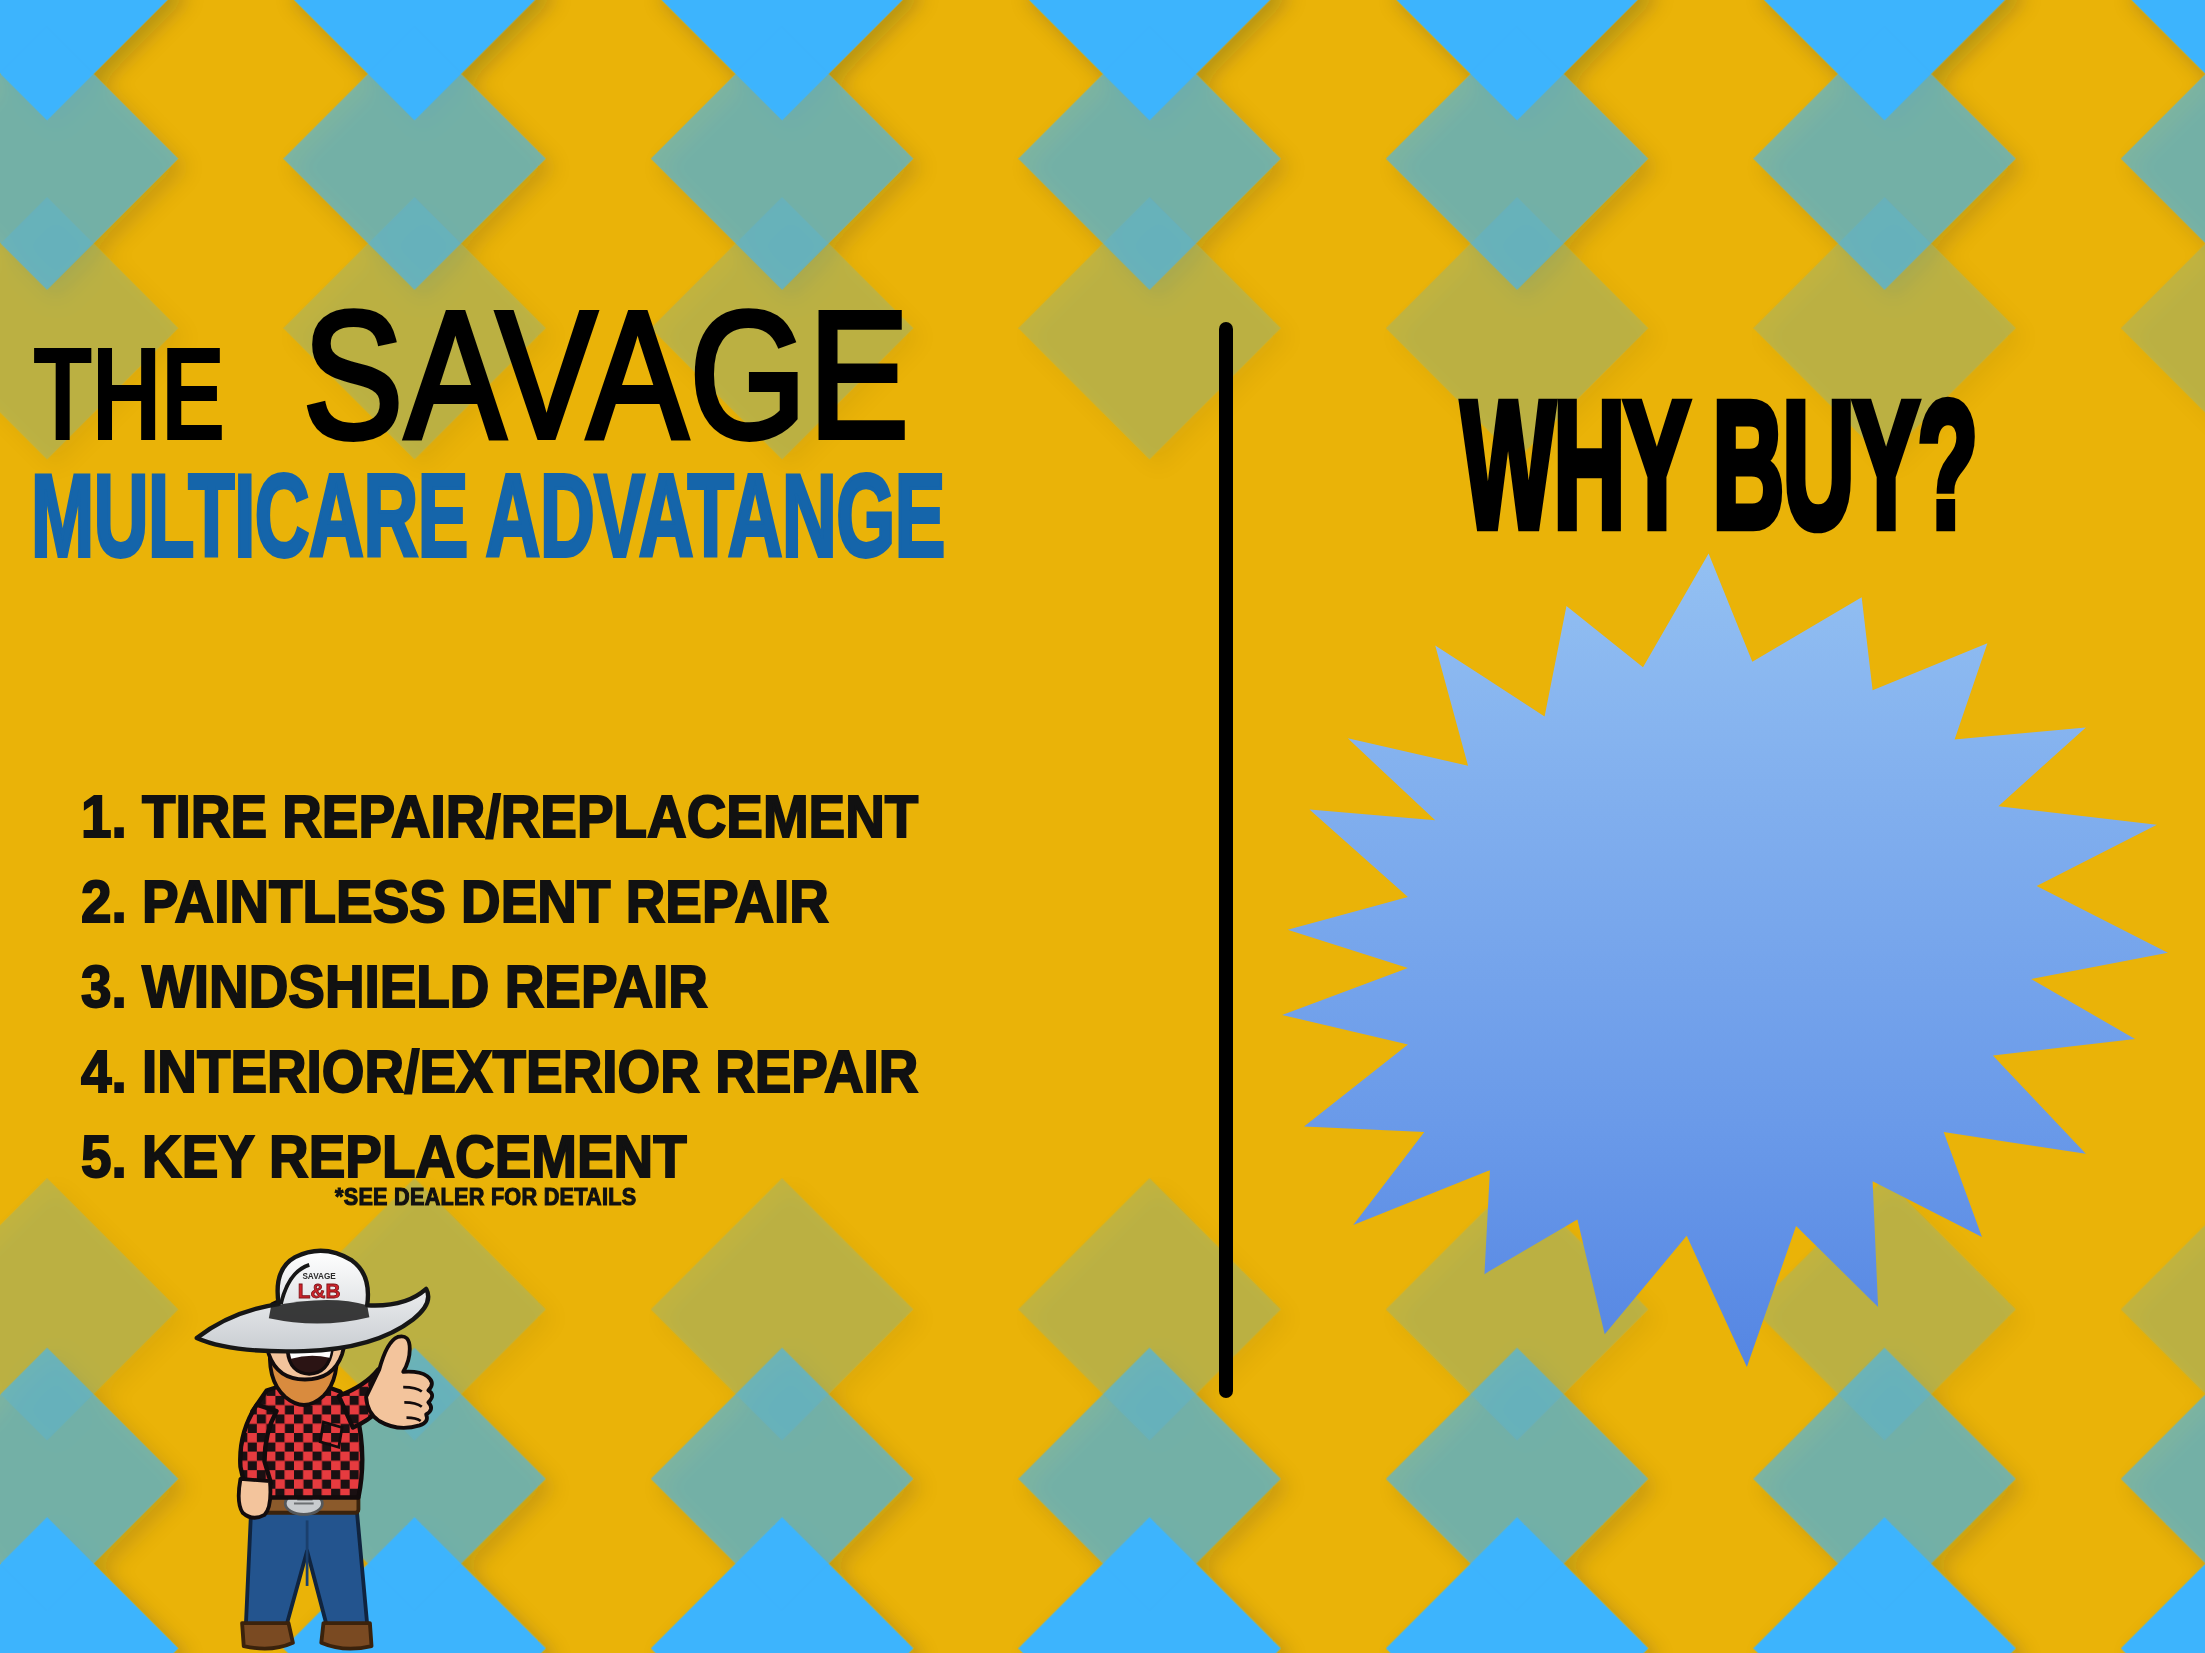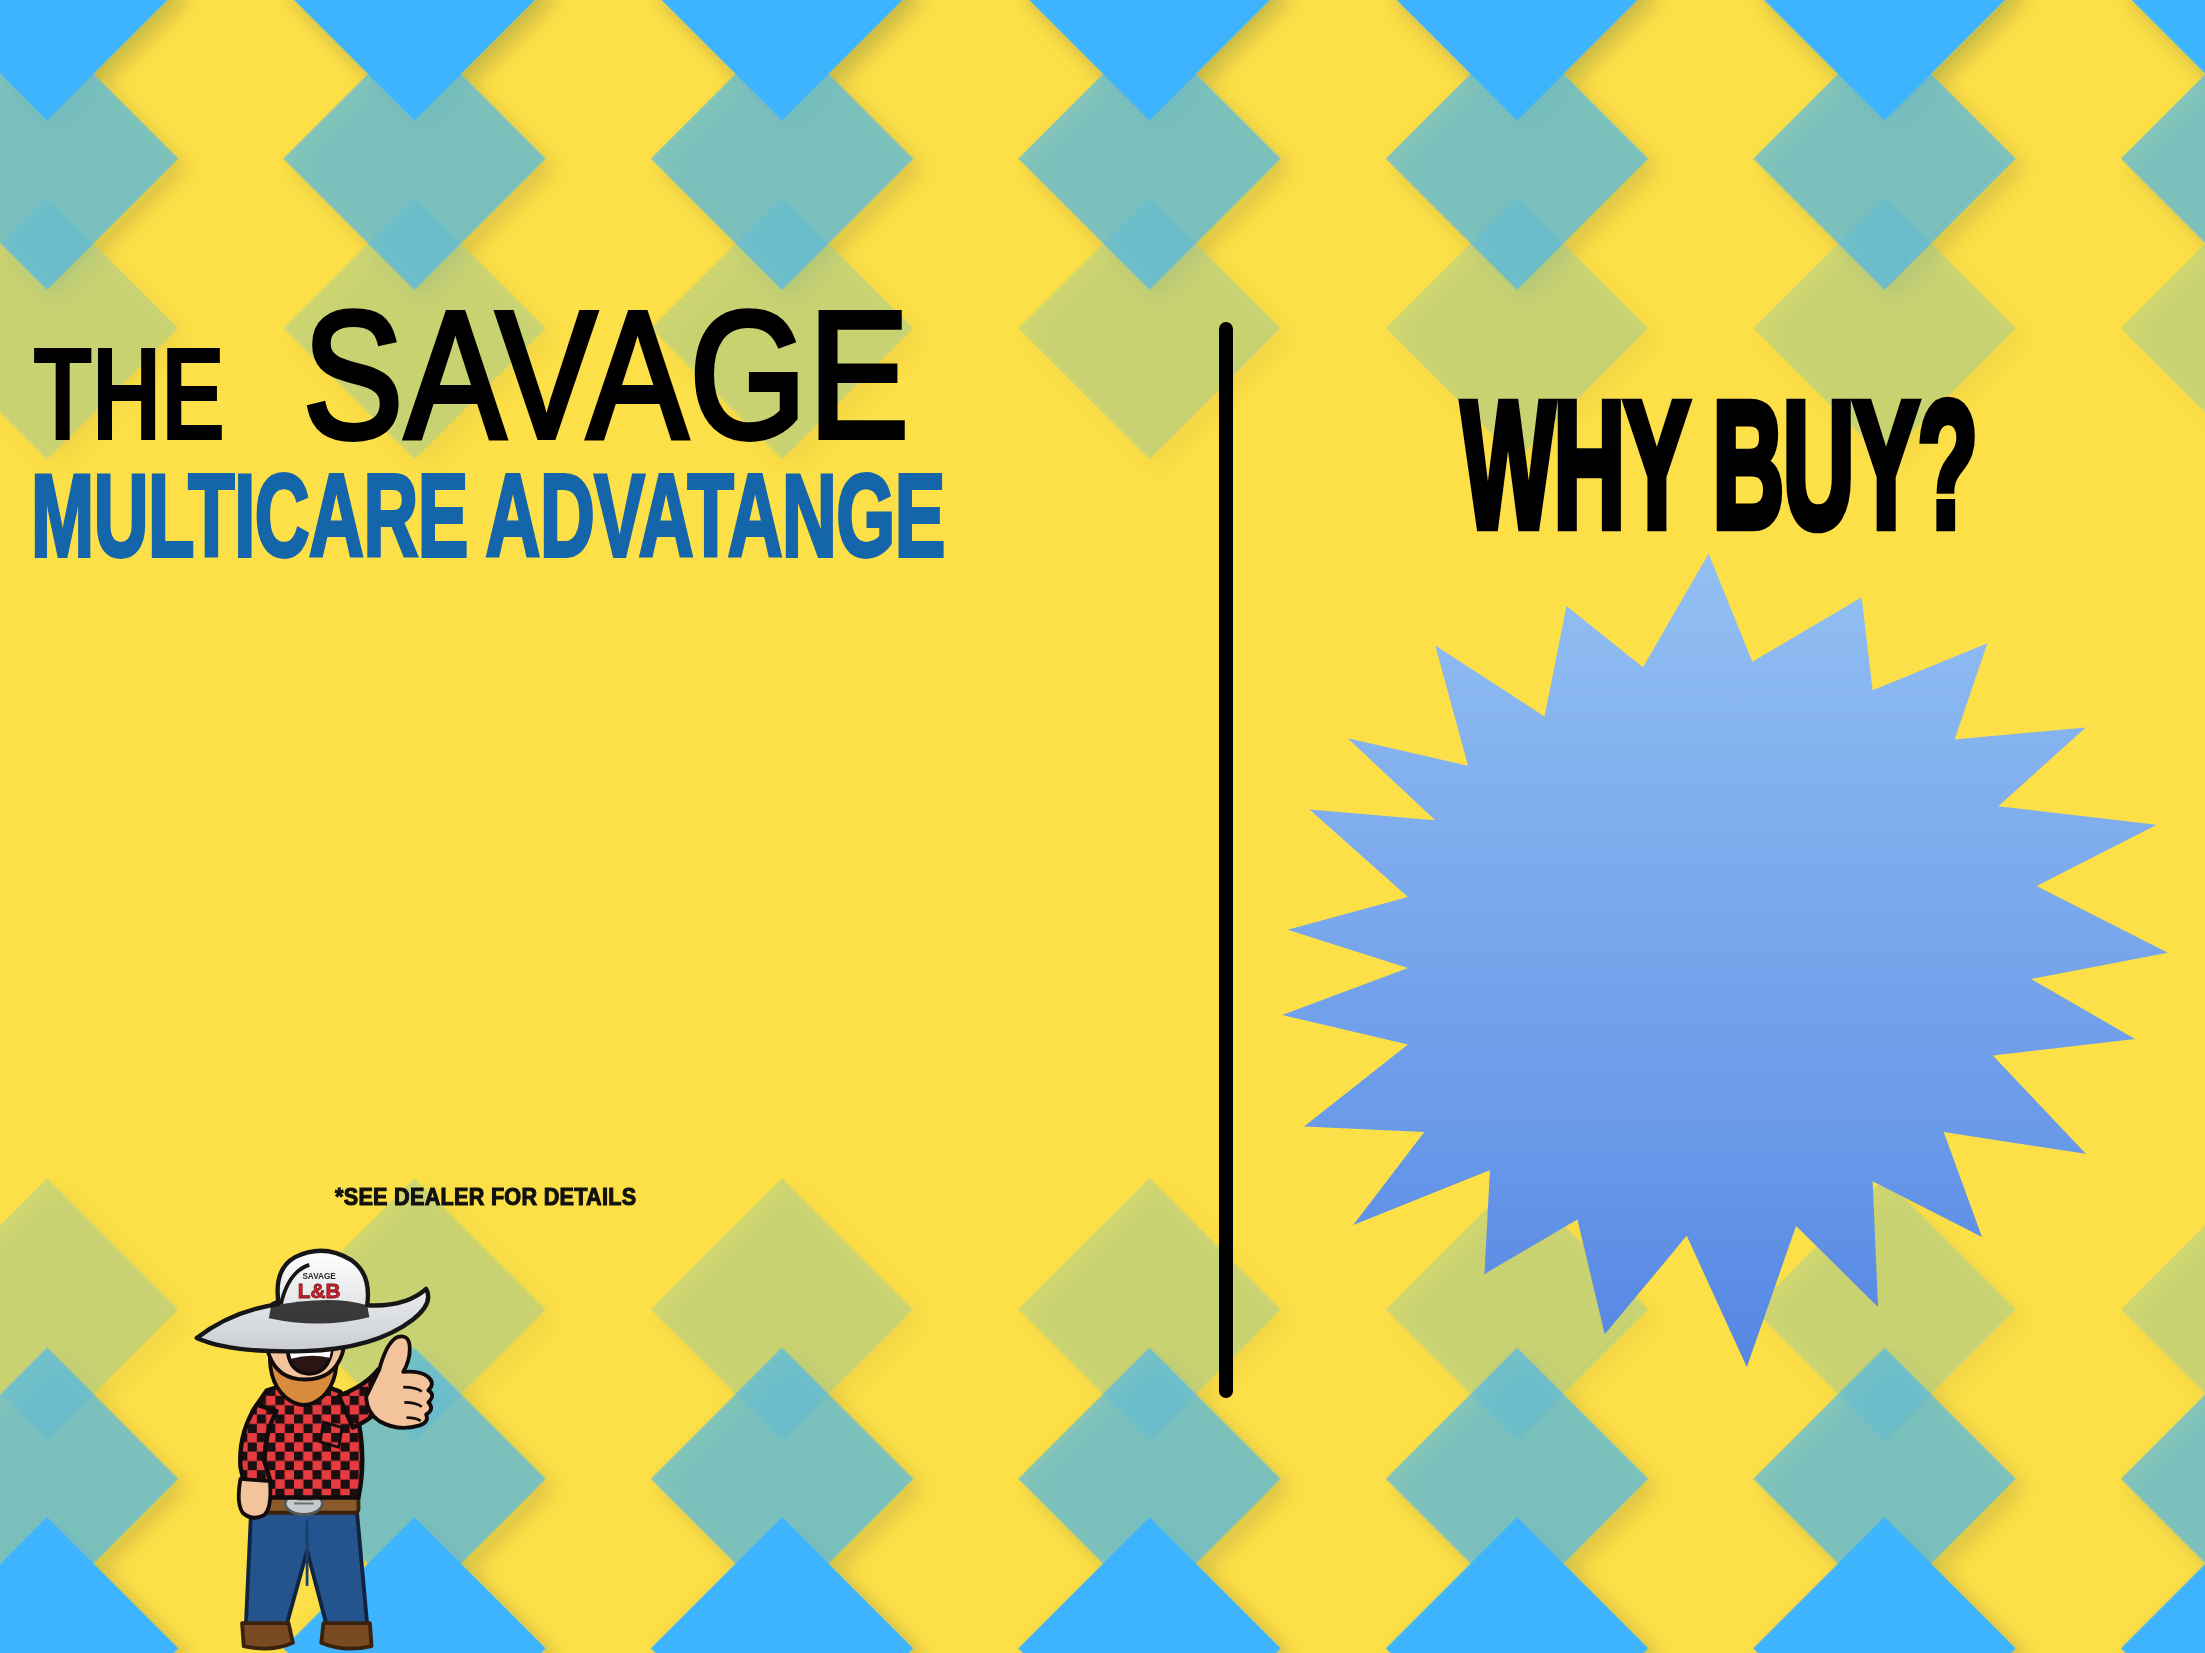--- a/index.html
+++ b/index.html
@@ -1,21 +1,21 @@
 <!DOCTYPE html>
 <html style="font-size:8.8px"><head>
 <meta charset="utf-8">
 <style>
   * { margin:0; padding:0; box-sizing:border-box; }
   html,body { width:2205px; height:1654px; overflow:hidden; background:#ffffff; }
   body { font-family:"Liberation Sans", sans-serif; }
 
   #poster {
     position:relative; width:2205px; height:1654px;
-    background:#fde047; overflow:hidden;
+    background:#eab308; overflow:hidden;
   }
 
   
   #bg-pattern { position:absolute; inset:0; width:100%; height:100%; }
   #bg-pattern svg { display:block; width:2205px; height:1654px; }
 
   
   #divider {
     position:absolute; left:1219px; top:322px;
     width:14.2px; height:1076px;
@@ -200,20 +200,27 @@
 
   <div id="left-col">
 
     <div class="headline-row">
       <span id="the-word">THE</span>
       <span id="savage-word">SAVAGE</span>
     </div>
 
     <div id="multicare-word">MULTICARE ADVATANGE</div>
 
+    <ul id="service-list">
+      <li>1. TIRE REPAIR/REPLACEMENT</li>
+      <li>2. PAINTLESS DENT REPAIR</li>
+      <li>3. WINDSHIELD REPAIR</li>
+      <li>4. INTERIOR/EXTERIOR REPAIR</li>
+      <li>5. KEY REPLACEMENT</li>
+    </ul>
 
     <div id="disclaimer">*SEE DEALER FOR DETAILS</div>
 
     <div id="mascot">
       <svg viewBox="0 0 520 744" xmlns="http://www.w3.org/2000/svg">
         <defs>
           <pattern id="plaid" width="34" height="34" patternUnits="userSpaceOnUse">
             <rect width="34" height="34" fill="#D7262B"></rect>
             <rect x="0" y="0" width="17" height="17" fill="#1a1012"></rect>
             <rect x="17" y="17" width="17" height="17" fill="#1a1012"></rect>

